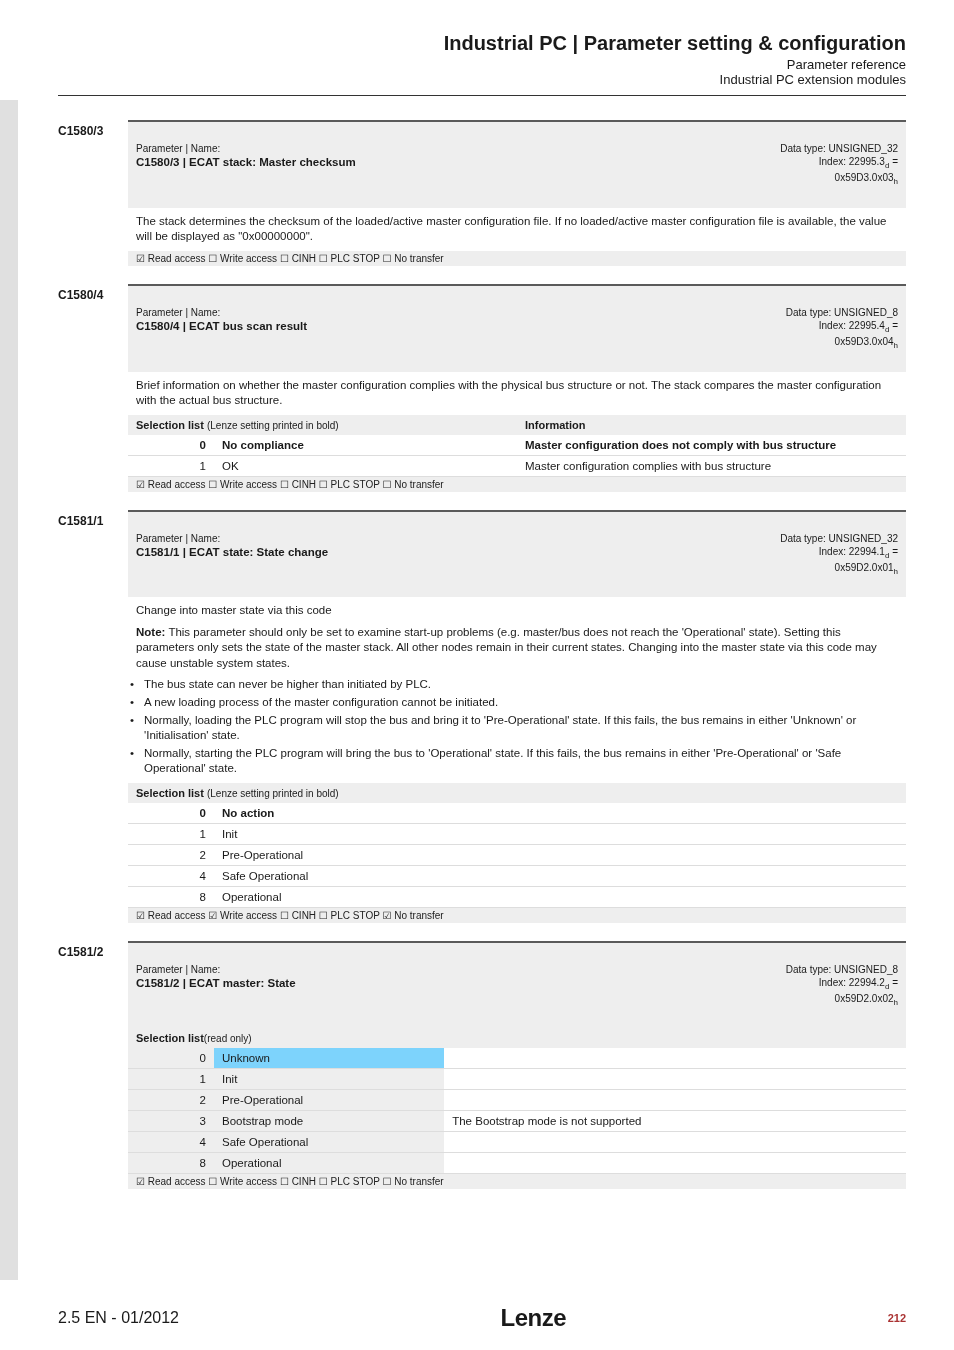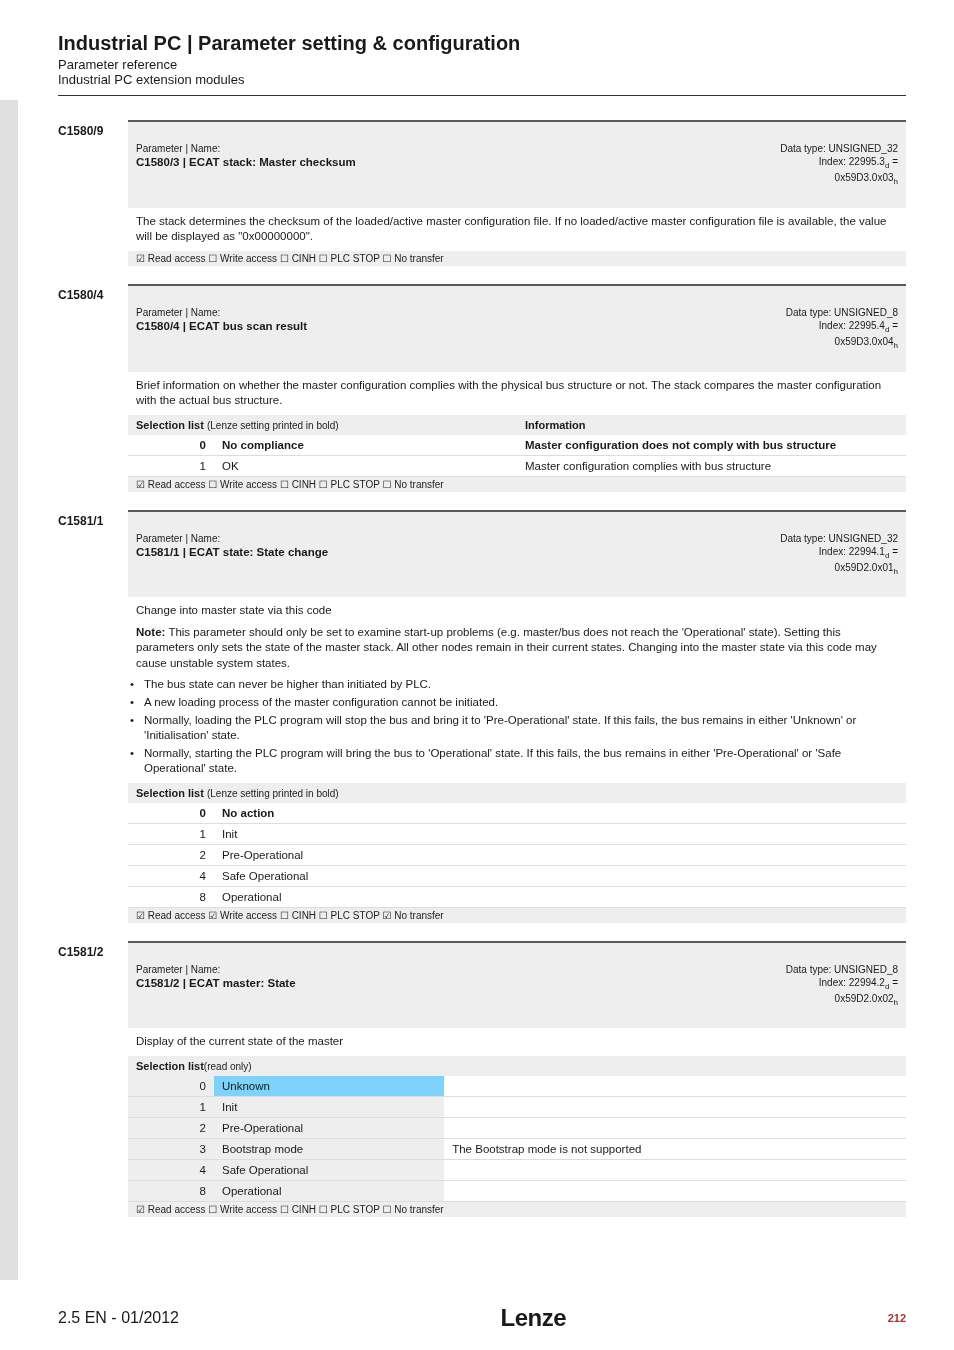--- a/index.html
+++ b/index.html
@@ -11,20 +11,21 @@
     width: 954px;
   }
   .page {
     padding: 32px 48px 8px 58px;
     box-sizing: border-box;
     width: 100%;
     min-height: 1300px;
     position: relative;
   }
   .header {
+    text-align: right;
     padding-bottom: 8px;
     margin-bottom: 24px;
     border-bottom: 1.5px solid #333;
   }
   .header h1 {
     margin: 0 0 2px 0;
     font-size: 20px;
     font-weight: 700;
   }
   .header .sub1, .header .sub2 {
@@ -146,21 +147,21 @@
 
 <div class="page">
 
   <div class="header">
     <h1>Industrial PC | Parameter setting &amp; configuration</h1>
     <div class="sub1">Parameter reference</div>
     <div class="sub2">Industrial PC extension modules</div>
   </div>
 
   <div class="section">
-    <div class="section-code">C1580/9</div>
+    <div class="section-code">C1580/3</div>
     <div class="section-body">
       <div class="param-head">
         <div class="left">
           <div class="lbl">Parameter | Name:</div>
           <div class="name">C1580/3 | ECAT stack: Master checksum</div>
         </div>
         <div class="right">
           <div>Data type: UNSIGNED_32</div>
           <div><span>Index: 22995.3</span><sub>d</sub><span> =</span></div>
           <div><span>0x59D3.0x03</span><sub>h</sub></div>
@@ -271,21 +272,20 @@
         <div class="left">
           <div class="lbl">Parameter | Name:</div>
           <div class="name">C1581/2 | ECAT master: State</div>
         </div>
         <div class="right">
           <div>Data type: UNSIGNED_8</div>
           <div><span>Index: 22994.2</span><sub>d</sub><span> =</span></div>
           <div><span>0x59D2.0x02</span><sub>h</sub></div>
         </div>
       </div>
-      <div class="descr">Display of the current state of the master</div>
       <div class="sel-head"><span>Selection list</span><span class="light">(read only)</span></div>
       <table class="sel">
         <tbody>
             <tr>
               <td class="val" style="background:#eee">0</td>
               <td style="background:#7dd3fc">Unknown</td>
               <td></td>
             </tr>
         <tr>
               <td class="val" style="background:#eee">1</td>

